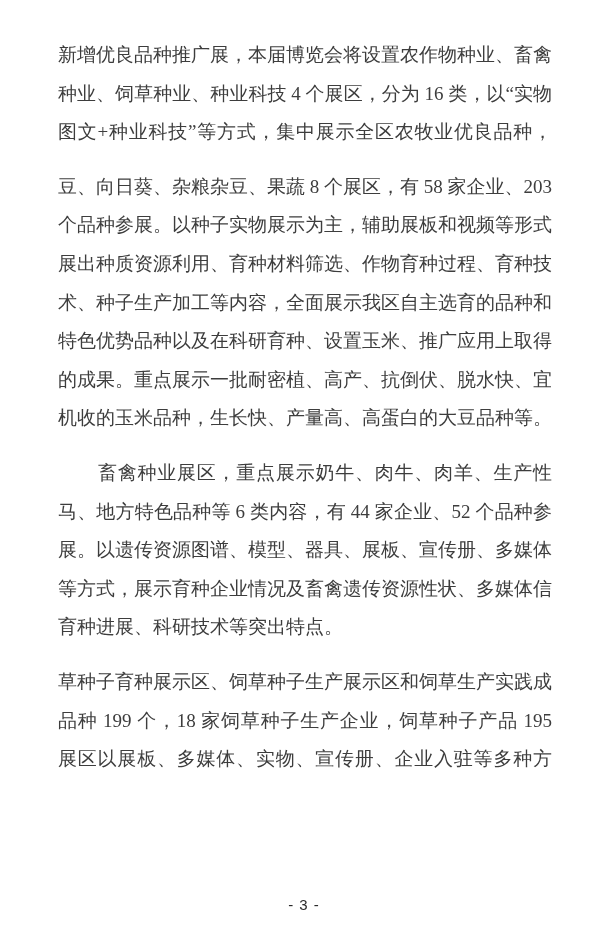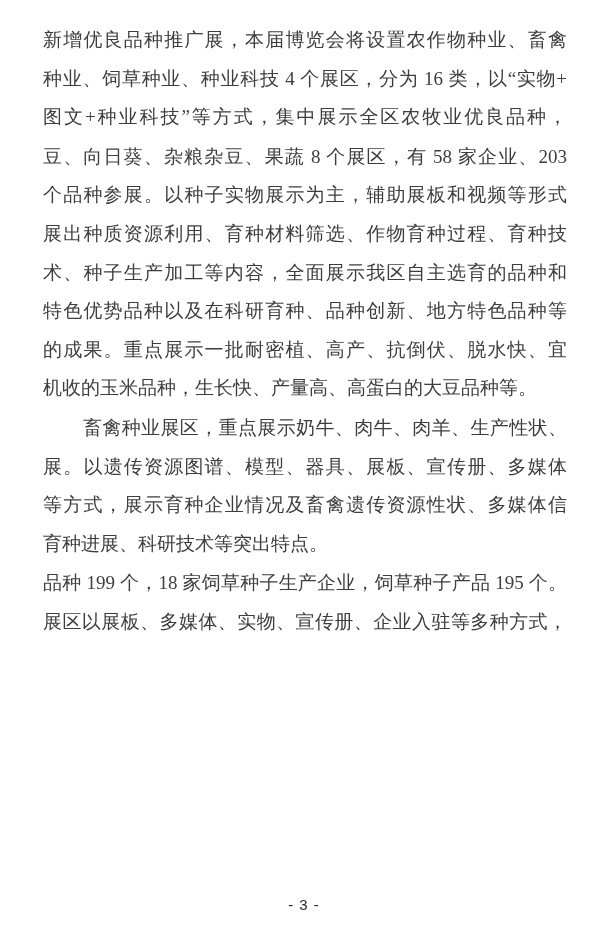--- a/index.html
+++ b/index.html
@@ -20,21 +20,21 @@
     background: #ffffff;
   }
   .content {
     position: absolute;
     left: 42px;
     top: 20px;
     width: 526px;
     color: #3d3d3d;
   }
   .para {
-    margin: 1px;
+    margin: 16px;
     padding: 0;
   }
   .line {
     font-size: 19px;
     line-height: 38.6px;
     height: 38.6px;
     overflow: hidden;
     white-space: nowrap;
     text-align: justify;
     text-justify: inter-character;
@@ -68,31 +68,33 @@
       <div class="para">
         <div class="line fill">新增优良品种推广展，本届博览会将设置农作物种业、畜禽</div>
         <div class="line fill">种业、饲草种业、种业科技 4 个展区，分为 16 类，以“实物+</div>
         <div class="line fill">图文+种业科技”等方式，集中展示全区农牧业优良品种，</div>
       </div>
       <div class="para">
         <div class="line fill">豆、向日葵、杂粮杂豆、果蔬 8 个展区，有 58 家企业、203</div>
         <div class="line fill">个品种参展。以种子实物展示为主，辅助展板和视频等形式</div>
         <div class="line fill">展出种质资源利用、育种材料筛选、作物育种过程、育种技</div>
         <div class="line fill">术、种子生产加工等内容，全面展示我区自主选育的品种和</div>
-        <div class="line fill">特色优势品种以及在科研育种、品种创新、地方特色品种等</div>
+        <div class="line fill">特色优势品种以及在科研育种、设置玉米、推广应用上取得</div>
         <div class="line fill">的成果。重点展示一批耐密植、高产、抗倒伏、脱水快、宜</div>
         <div class="line">机收的玉米品种，生长快、产量高、高蛋白的大豆品种等。</div>
       </div>
       <div class="para">
         <div class="line indent fill">畜禽种业展区，重点展示奶牛、肉牛、肉羊、生产性状、</div>
+        <div class="line fill">马、地方特色品种等 6 类内容，有 44 家企业、52 个品种参</div>
         <div class="line fill">展。以遗传资源图谱、模型、器具、展板、宣传册、多媒体</div>
         <div class="line fill">等方式，展示育种企业情况及畜禽遗传资源性状、多媒体信息、</div>
         <div class="line">育种进展、科研技术等突出特点。</div>
       </div>
       <div class="para">
+        <div class="line fill">草种子育种展示区、饲草种子生产展示区和饲草生产实践成</div>
         <div class="line fill">品种 199 个，18 家饲草种子生产企业，饲草种子产品 195 个。</div>
         <div class="line fill">展区以展板、多媒体、实物、宣传册、企业入驻等多种方式，</div>
       </div>
     </div>
   <div class="footer">
     <span class="pagenum">- 3 -</span>
   </div>
 </div>
 
 </body></html>

